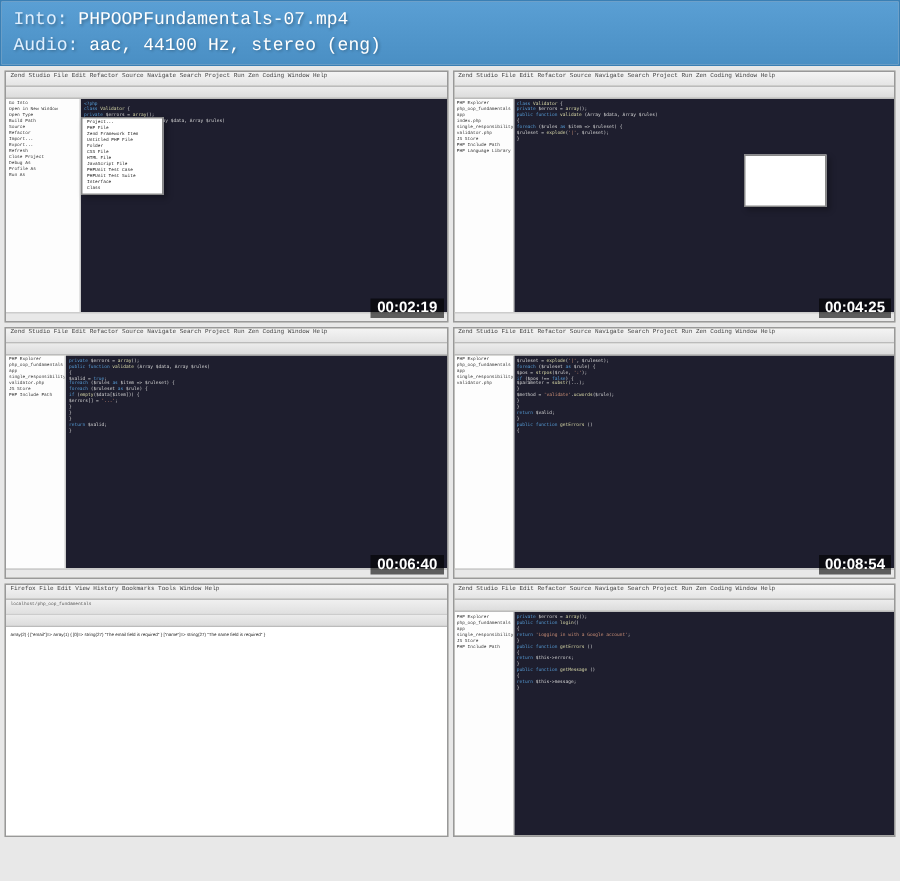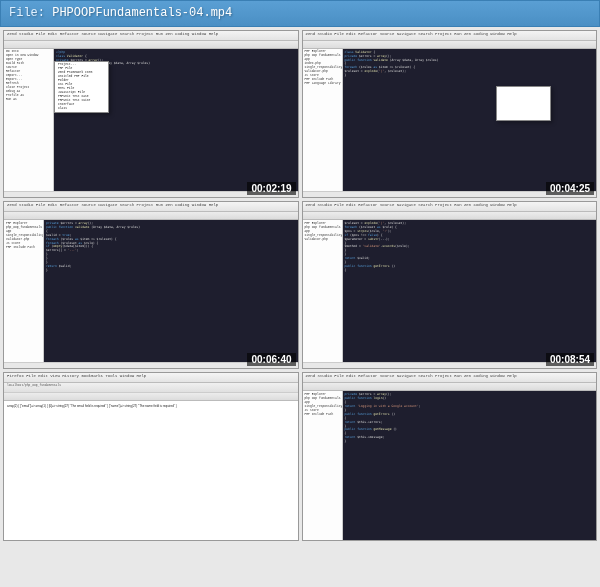--- a/index.html
+++ b/index.html
@@ -30,22 +30,26 @@
 .timestamp { position: absolute; bottom: 2px; right: 2px; background: rgba(0,0,0,0.6); color: #fff; font-size: 10px; padding: 1px 4px; font-family: Arial, sans-serif; font-weight: bold; }
 .context-sidebar { width: 50px; background: #fdfdfd; border-right: 1px solid #ccc; font-size: 3px; padding: 1px; }
 .context-sidebar .ci { padding: 0.5px 1px; white-space: nowrap; color: #333; }
 .statusbar { height: 6px; background: #e8e8e8; border-top: 1px solid #ccc; font-size: 3px; color: #555; padding: 0 3px; }
 </style>
 </head>
 <body>
 
 <div class="info-panel">
   <div class="line">
-    <span class="label">File:</span>
-    <span>PHPOOPFundamentals-04.mp4</span>
+    <span class="label">Into:</span>
+    <span>PHPOOPFundamentals-07.mp4</span>
+  </div>
+  <div class="line">
+    <span class="label">Audio:</span>
+    <span>aac, 44100 Hz, stereo (eng)</span>
   </div>
 </div>
 
 <div class="grid">
 
   <div class="thumb">
     <div class="menubar">Zend Studio  File  Edit  Refactor  Source  Navigate  Search  Project  Run  Zen Coding  Window  Help</div>
     <div class="toolbar"></div>
     <div class="ide-body">
       <div class="context-sidebar">

